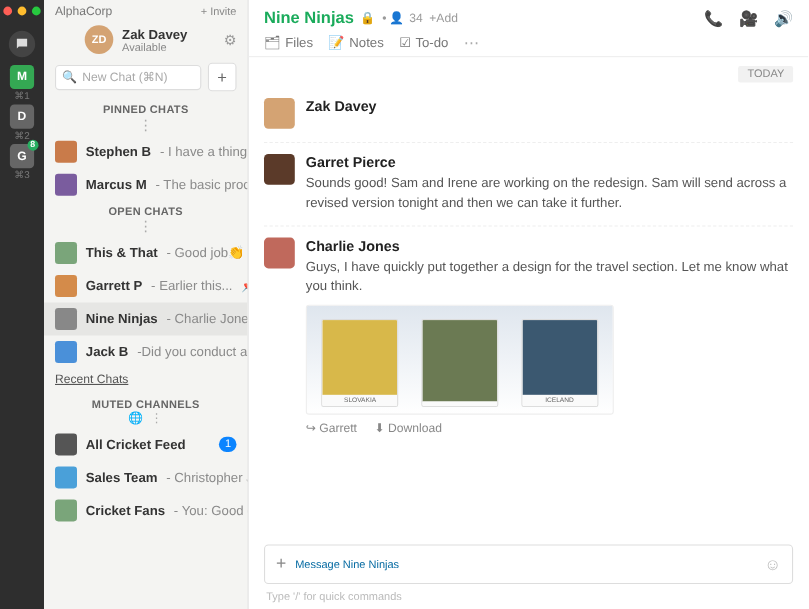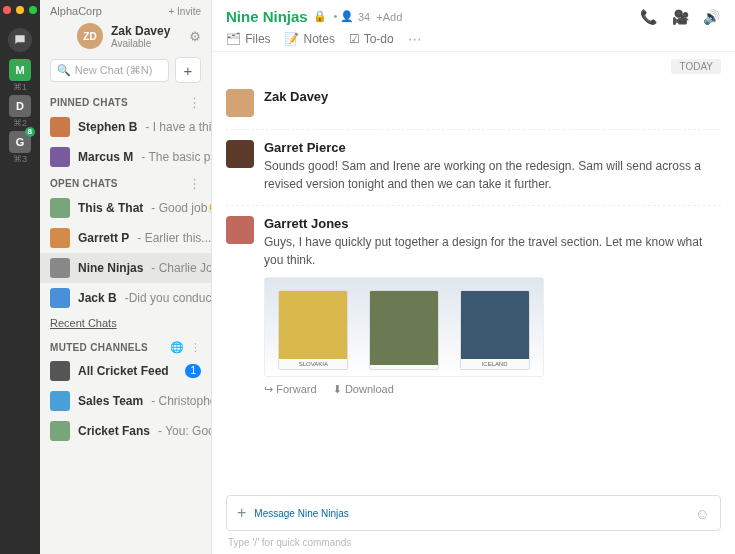--- a/index.html
+++ b/index.html
@@ -16,32 +16,32 @@
 .rail-icon { width: 24px; height: 24px; border-radius: 50%; background: #444; color: #ddd; display:flex; align-items:center; justify-content:center; font-weight:600; font-size:12px; margin: 4px 0; position: relative; }
 .rail-item { display:flex; flex-direction:column; align-items:center; margin: 3px 0;}
 .rail-label { color:#777; font-size:9px; margin-top:1px;}
 .rail-box { width:22px; height:22px; border-radius:4px; display:flex; align-items:center; justify-content:center; font-weight:600; font-size:11px; color:#fff; }
 .rail-box.m { background:#34a853; }
 .rail-box.d { background:#666; }
 .rail-box.g { background:#666; position:relative;}
 .rail-badge { position:absolute; top:-4px; right:-4px; background:#27ae60; color:#fff; font-size:8px; border-radius:8px; padding:0 3px; line-height:10px;}
 
 
-.sidebar { width: 172px; background: #f4f4f2; border-right: 1px solid #e3e3e3; display:flex; flex-direction:column; flex-shrink:0; overflow:hidden;}
+.sidebar { width: 186px; background: #f4f4f2; border-right: 1px solid #e3e3e3; display:flex; flex-direction:column; flex-shrink:0; overflow:hidden;}
 .sb-head { display:flex; justify-content:space-between; align-items:center; padding:5px 10px 2px; color:#777; font-size:11px;}
 .sb-invite { font-size:10px; color:#888;}
 .sb-profile { display:flex; align-items:center; padding:4px 10px 8px; position:relative;}
 .avatar { width:26px; height:26px; border-radius:50%; background:#d4a373; flex-shrink:0; display:inline-flex; align-items:center; justify-content:center; color:#fff; font-size:10px; font-weight:600;margin-left:27px;}
 .sb-profile .name { font-weight:600; font-size:12px; }
 .sb-profile .status { font-size:10px; color:#888;}
 .sb-profile .gear { margin-left:auto; color:#999; font-size:13px;}
 .sb-search { display:flex; align-items:center; gap:6px; padding:0 10px 8px;}
 .sb-search-input { flex:1; display:flex; align-items:center; background:#fff; border:1px solid #ddd; border-radius:4px; padding:4px 6px; font-size:11px; color:#aaa; gap:4px;}
 .sb-newchat { width:26px; height:26px; border:1px solid #ddd; background:#fff; border-radius:4px; display:flex; align-items:center; justify-content:center; font-size:15px; color:#666; cursor:pointer;}
-.sb-section { padding: 4px 10px 2px; display:flex; justify-content:space-between; align-items:center;}
+.sb-section { padding: 4px 10px 2px; display:flex; justify-content:space-between; align-items:center;flex-direction:column;}
 .sb-section h4 { font-size:10px; font-weight:700; letter-spacing:.3px; color:#666;}
 .sb-section .more { color:#aaa; font-size:13px; cursor:pointer;}
 .chat-row { display:flex; align-items:center; padding:5px 10px; gap:8px; cursor:pointer; font-size:12px; white-space:nowrap; overflow:hidden;}
 .chat-row.active { background:#e6e6e4;}
 .chat-row .av { width:20px; height:20px; border-radius:3px; background:#ccc; flex-shrink:0; display:inline-flex;align-items:center;justify-content:center;color:#fff;font-size:9px;font-weight:600;}
 .chat-row .title { font-weight:600; color:#333; }
 .chat-row .preview { color:#8a8a8a; font-weight:400; }
 .chat-row .badgeBlue { margin-left:auto; background:#0b84ff; color:#fff; border-radius:10px; font-size:10px; padding:0 5px; line-height:14px;}
 .chat-row .pin { margin-left:auto; color:#aaa; font-size:11px; margin-right:4px;}
 .sb-link { padding:4px 10px 8px; font-size:11px; color:#555; text-decoration:underline; cursor:pointer;}
@@ -244,38 +244,38 @@
           <div class="msg">
             <div class="av" style="background: rgb(91, 58, 41);"></div>
             <div class="body">
               <div class="author">Garret Pierce</div>
               <div class="text">Sounds good! Sam and Irene are working on the redesign. Sam will send across a revised version tonight and then we can take it further.</div>
             </div>
           </div>
           <div class="msg">
             <div class="av" style="background: rgb(192, 105, 92);"></div>
             <div class="body">
-              <div class="author">Garrett Jones</div>
+              <div class="author">Charlie Jones</div>
               <div class="text">Guys, I have quickly put together a design for the travel section. Let me know what you think.</div>
               <div class="attachment">
                 <div class="card">
                   <div class="img"></div>
                   <div class="lbl">SLOVAKIA</div>
                 </div>
                 <div class="card">
                   <div class="img"></div>
                   <div class="lbl"></div>
                 </div>
                 <div class="card">
                   <div class="img"></div>
                   <div class="lbl">ICELAND</div>
                 </div>
               </div>
               <div class="att-actions">
-                <span>↪ Forward</span>
+                <span>↪ Garrett</span>
                 <span>⬇ Download</span>
               </div>
             </div>
           </div>
         </div>
     </div>
 
     <div class="composer">
       <span class="plus">+</span>
       <span class="ph">Message Nine Ninjas</span>

